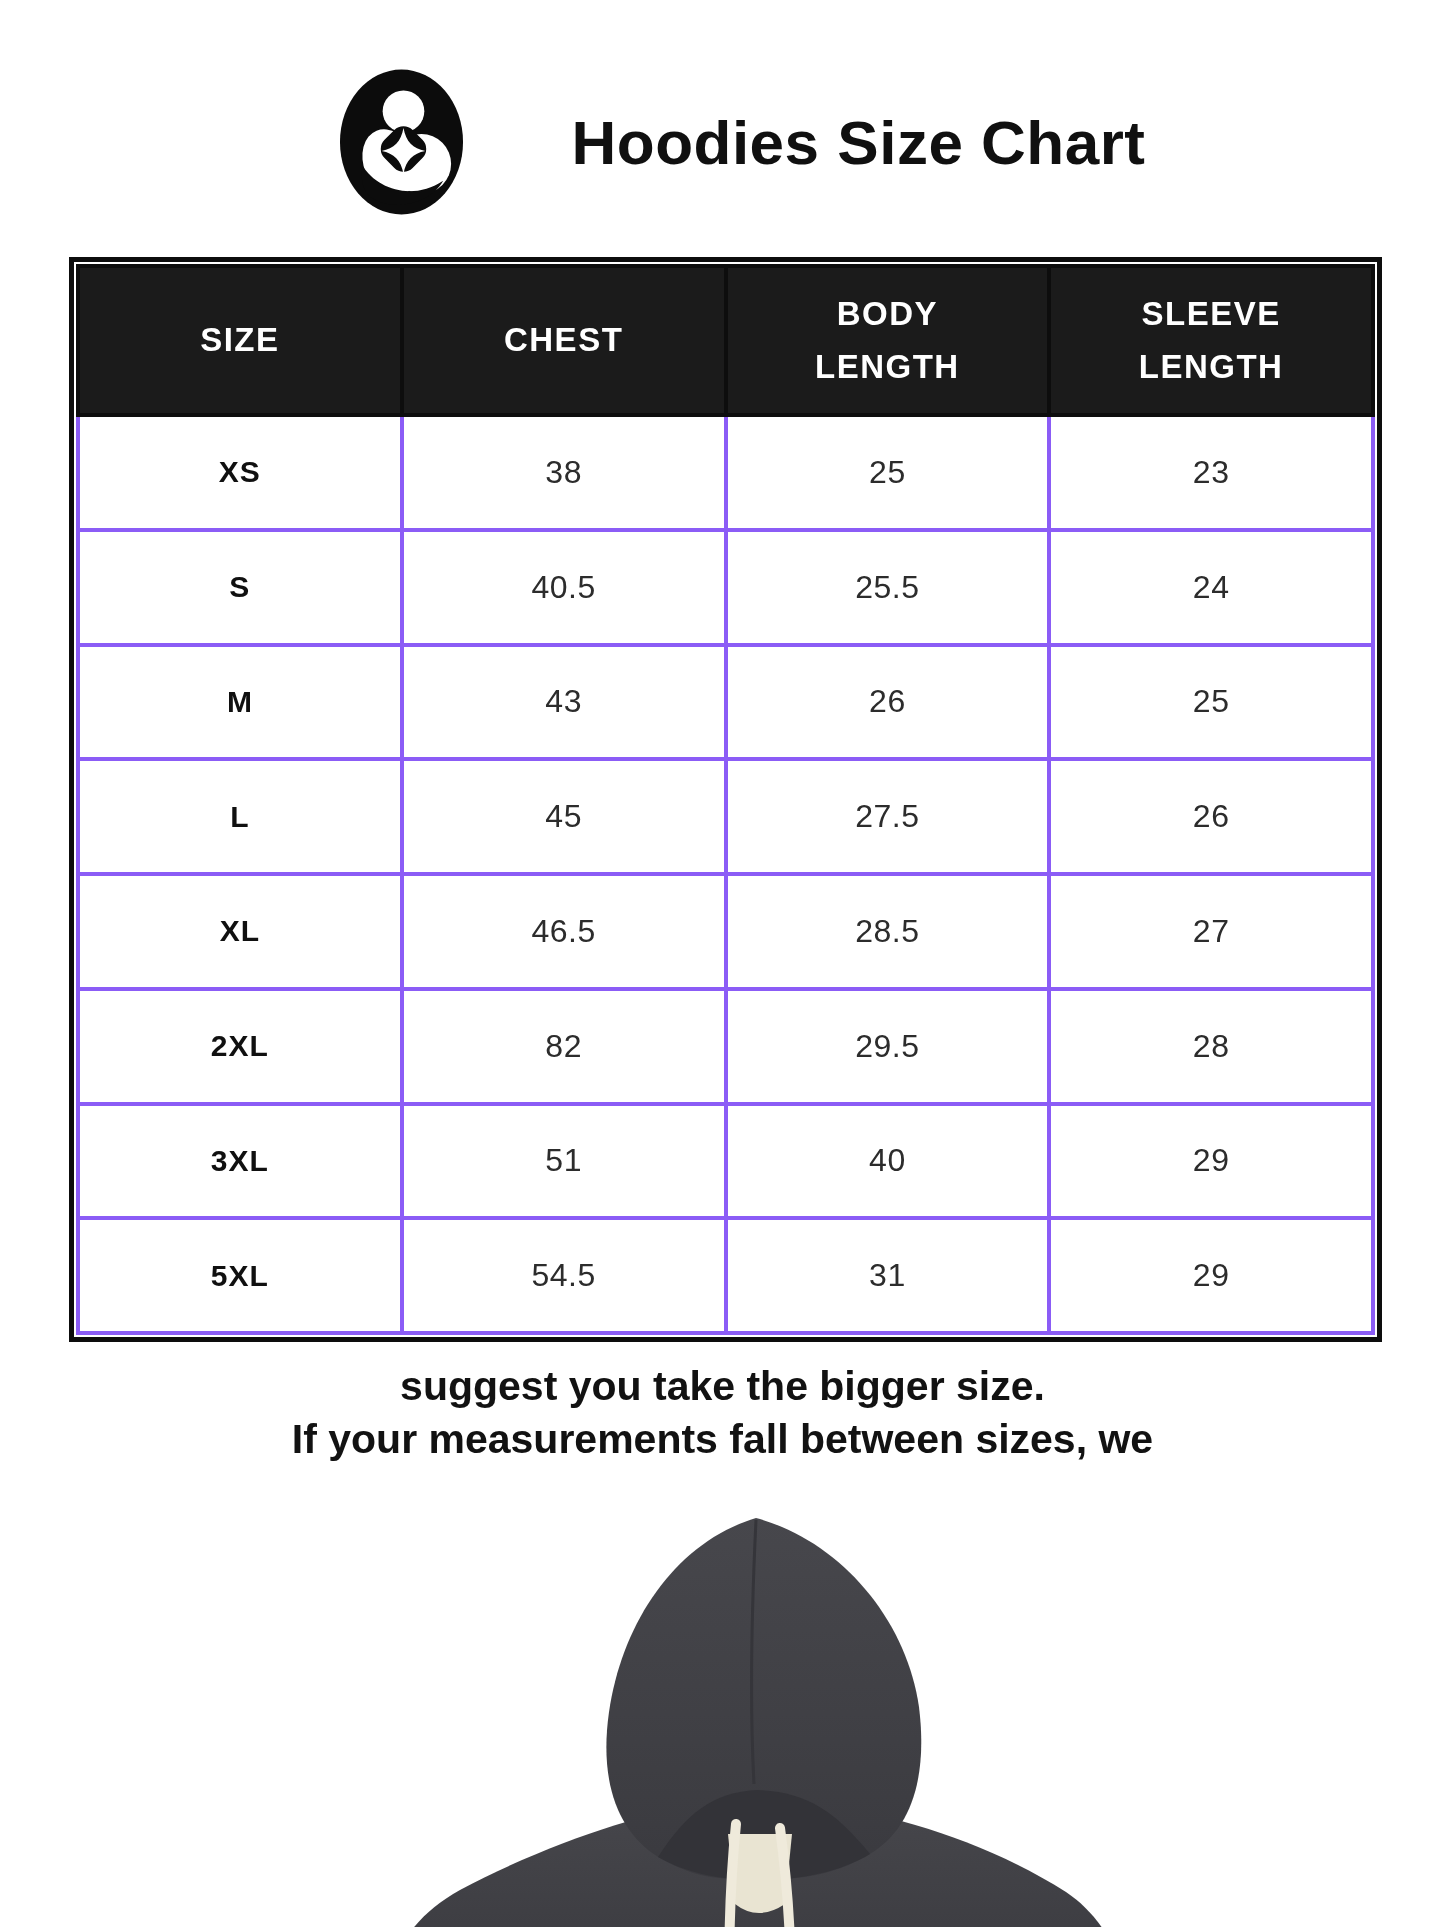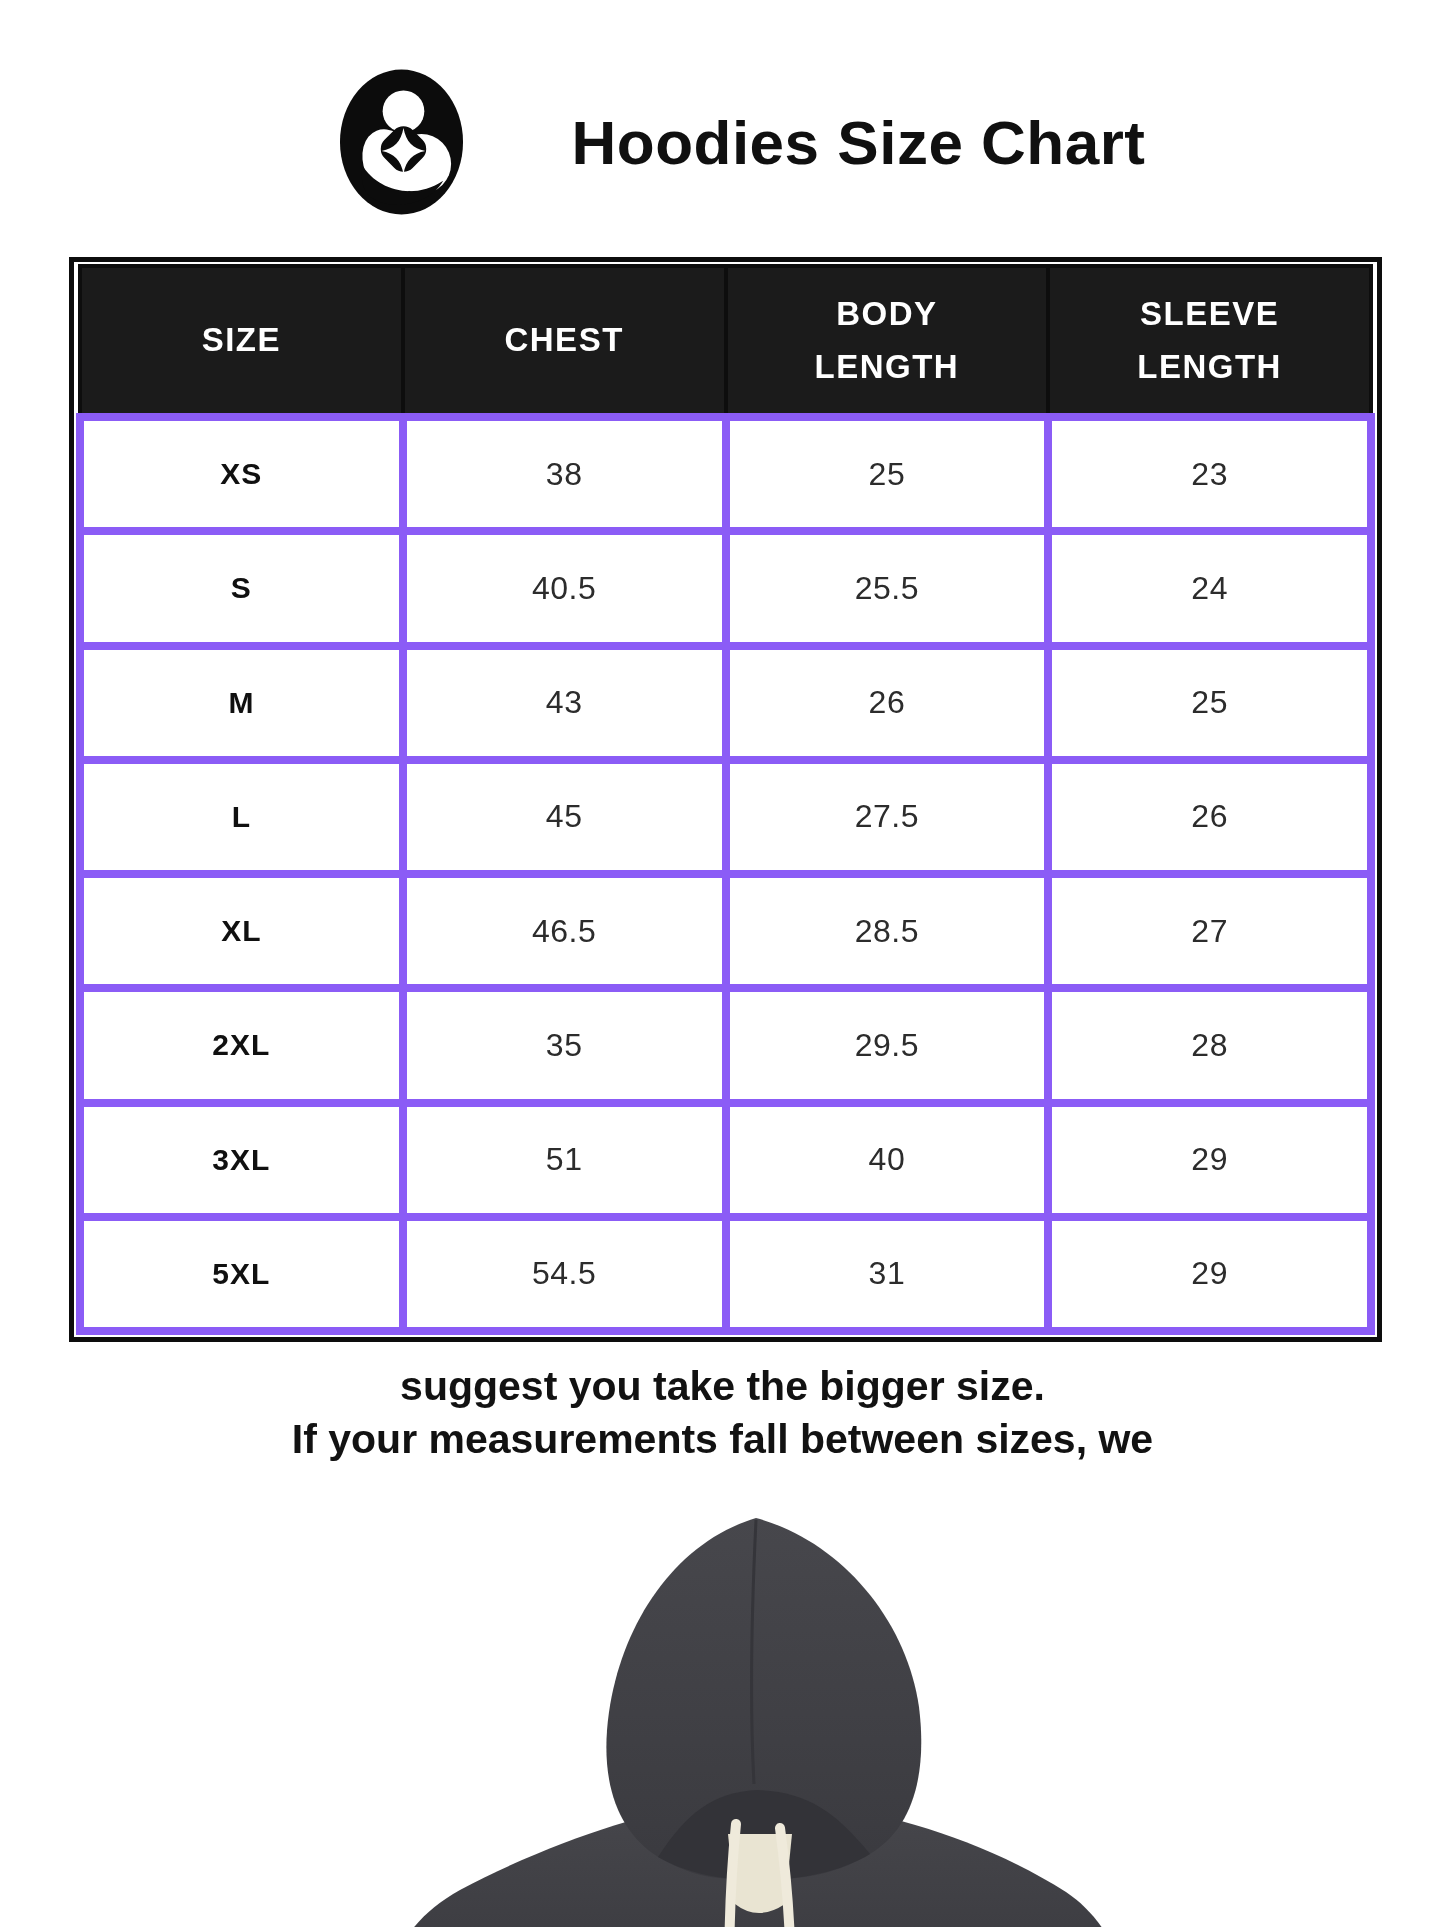--- a/index.html
+++ b/index.html
@@ -26,21 +26,21 @@
     width:100%;height:100%;border-collapse:collapse;table-layout:fixed;
   }
   .size-chart th{
     height:143px;background:#1b1b1b;color:#ffffff;
     font-size:33px;font-weight:700;letter-spacing:1.5px;line-height:1.6;
     text-align:center;vertical-align:middle;border:4px solid #0d0d0d;
   }
   .size-chart th .hw{display:inline-block;width:min-content;}
   .size-chart td{
     text-align:center;vertical-align:middle;background:#ffffff;
-    border:8px solid #8b5cf6;font-size:32px;color:#2c2c2c;letter-spacing:0.5px;
+    border:4px solid #8b5cf6;font-size:32px;color:#2c2c2c;letter-spacing:0.5px;
   }
   .size-chart td.size{font-size:30px;font-weight:700;color:#101010;letter-spacing:1px;}
   
   .note{
     position:absolute;top:1360px;left:0;width:100%;
     text-align:center;font-size:41px;font-weight:700;color:#121212;line-height:1.3;
   }
   
   .hoodie{position:absolute;top:1512px;left:328px;width:830px;height:560px;}
 </style>
@@ -98,21 +98,21 @@
           <td>26</td>
         </tr>
         <tr>
           <td class="size">XL</td>
           <td>46.5</td>
           <td>28.5</td>
           <td>27</td>
         </tr>
         <tr>
           <td class="size">2XL</td>
-          <td>35</td>
+          <td>82</td>
           <td>29.5</td>
           <td>28</td>
         </tr>
         <tr>
           <td class="size">3XL</td>
           <td>51</td>
           <td>40</td>
           <td>29</td>
         </tr>
         <tr>

